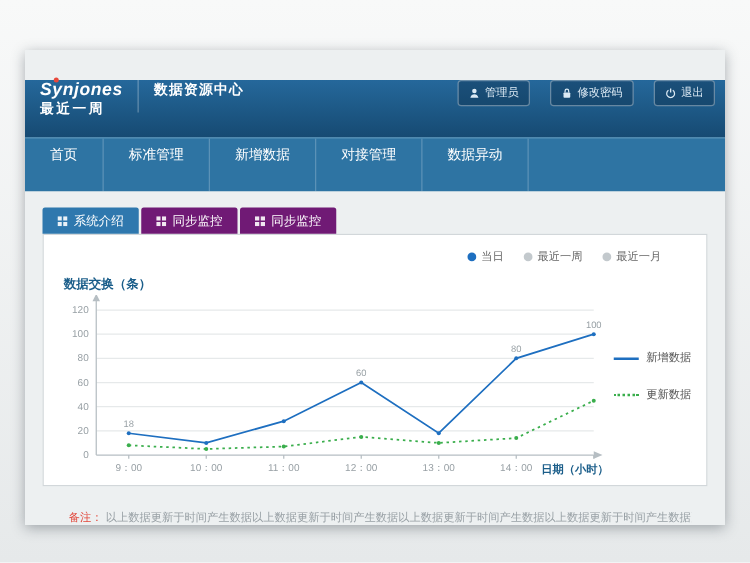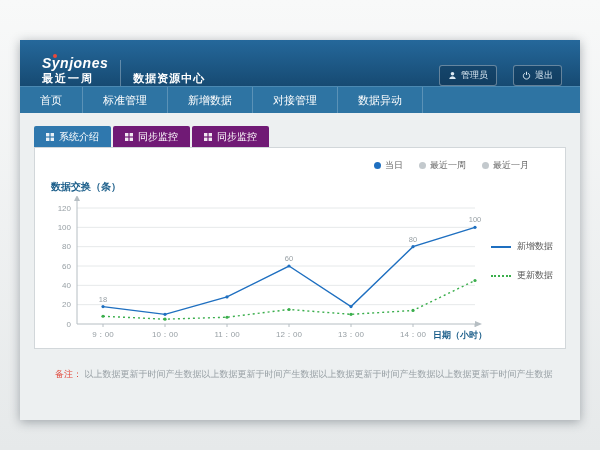--- a/index.html
+++ b/index.html
@@ -1,33 +1,33 @@
 <!DOCTYPE html>
 <html><head>
 <meta charset="utf-8">
 <style>
   * { margin:0; padding:0; box-sizing:border-box; }
   html,body { width:600px; height:450px; font-family:"Liberation Sans", sans-serif; }
   .page { width:600px; height:450px; background:linear-gradient(180deg,#f8f9f9,#e6e9ea); position:relative; overflow:hidden; }
   .app { position:absolute; left:20px; top:40px; width:560px; height:380px; background:#edf0f1; box-shadow:0 2px 10px rgba(50,60,70,.4); }
 
   
-  .hdr { height:46px; background:linear-gradient(180deg,#25689b,#164a72); display:flex; align-items:flex-end; padding:0 18px; }
+  .hdr { height:46px; background:linear-gradient(180deg,#25689b,#164a72); display:flex; align-items:flex-start; padding:0 8px;margin-top:24px; }
   .logo { position:relative; margin-left:4px; cursor:pointer; }
   .logo-top { color:#fff; font-size:14px; font-weight:bold; font-style:italic; letter-spacing:.5px; line-height:14px; }
   .logo-dot { position:absolute; left:11px; top:-2px; width:4px; height:4px; background:#e8483b; border-radius:50%; }
   .logo-sub { color:#fff; font-size:11px; font-weight:bold; letter-spacing:2px; margin-top:1px; }
   .hdr-divider { width:1px; height:26px; background:rgba(255,255,255,.3); margin:0 12px; }
   .app-title { color:#fff; font-size:11px; font-weight:bold; letter-spacing:1px; }
   .hdr-actions { margin-left:auto; display:flex; gap:16px; }
   .hdr-btn { display:flex; align-items:center; gap:4px; background:rgba(8,38,62,.35); border:1px solid rgba(255,255,255,.35); border-radius:3px; color:#dceaf4; font-size:9px; padding:3px 8px; cursor:pointer; font-family:inherit; }
   .hdr-btn svg { display:block; }
 
   
-  .nav { height:27px; background:#2e74a3; border-top:1px solid #4b89b2; display:flex; }
+  .nav { height:43px; background:#2e74a3; border-top:1px solid #4b89b2; display:flex; }
   .nav-item { color:#fff; font-size:11px; line-height:26px; padding:0 20px; border-right:1px solid rgba(255,255,255,.22); cursor:pointer; }
 
   
   .content { padding:13px 14px 0 14px; }
   .tabs { display:flex; gap:2px; }
   .tab { display:flex; align-items:center; gap:5px; padding:0 12px; height:21px; font-size:10px; color:#fff; background:#701a75; border-radius:2px 2px 0 0; cursor:pointer; }
   .tab.active { background:#2f78ae; }
   .tab svg { display:block; opacity:.9; }
 
   .card { background:#fff; border:1px solid #d2d7da; height:202px; padding:8px 12px; }
@@ -62,20 +62,29 @@
       <div class="app-title">数据资源中心</div>
       <div class="hdr-actions">
         <button class="hdr-btn">
           <span>
             <svg width="9" height="9" viewBox="0 0 10 10" fill="#dceaf4">
                 <circle cx="5" cy="3.1" r="2"></circle>
                 <path d="M1.4 9c.4-2.1 2-3.1 3.6-3.1S8.2 6.9 8.6 9z"></path>
               </svg>
           </span>
           <span>管理员</span>
+        </button>
+        <button class="hdr-btn">
+          <span>
+            <svg width="9" height="9" viewBox="0 0 10 10">
+                <rect x="2" y="4.4" width="6" height="4.6" rx="0.8" fill="#dceaf4"></rect>
+                <path d="M3.4 4.4V3a1.6 1.6 0 0 1 3.2 0v1.4" fill="none" stroke="#dceaf4" stroke-width="1.1"></path>
+              </svg>
+          </span>
+          <span>修改密码</span>
         </button>
         <button class="hdr-btn">
           <span>
             <svg width="9" height="9" viewBox="0 0 10 10">
                 <path d="M5 .8v3.6" stroke="#dceaf4" stroke-width="1.2" fill="none"></path>
                 <path d="M3.1 2.5a3.5 3.5 0 1 0 3.8 0" fill="none" stroke="#dceaf4" stroke-width="1.1"></path>
               </svg>
           </span>
           <span>退出</span>
         </button>

